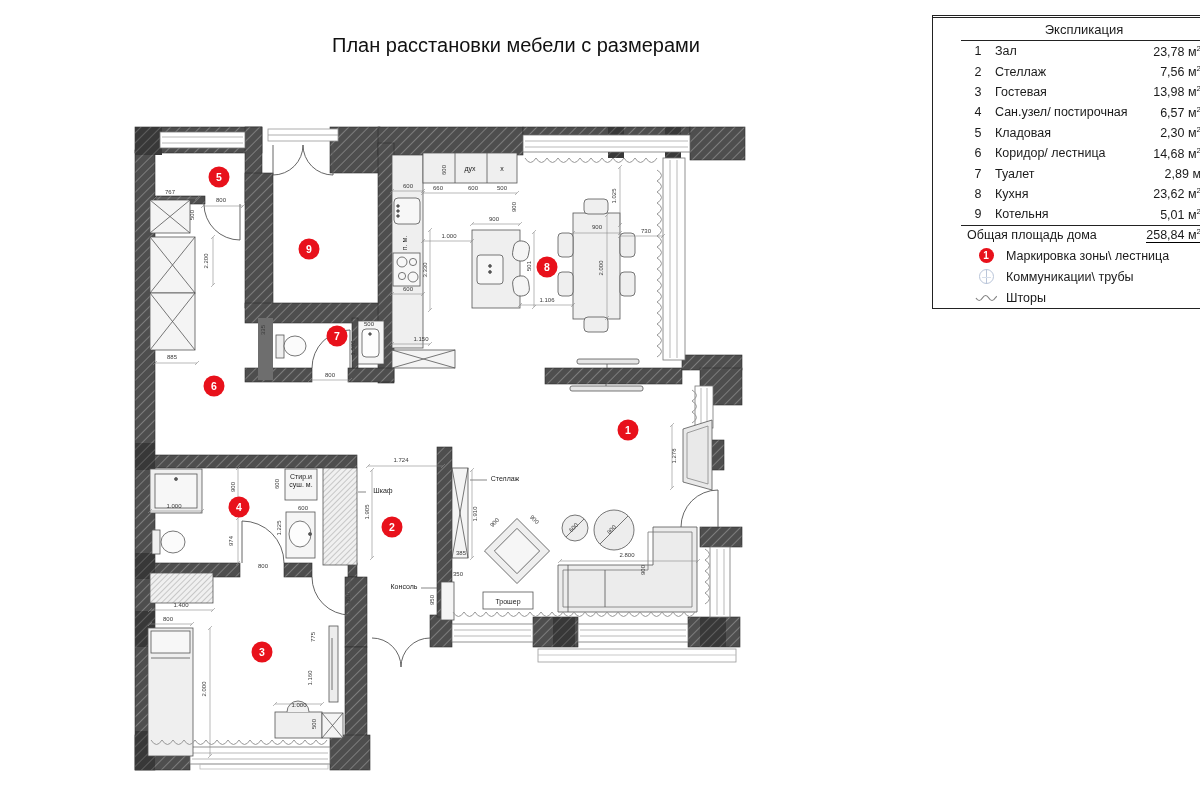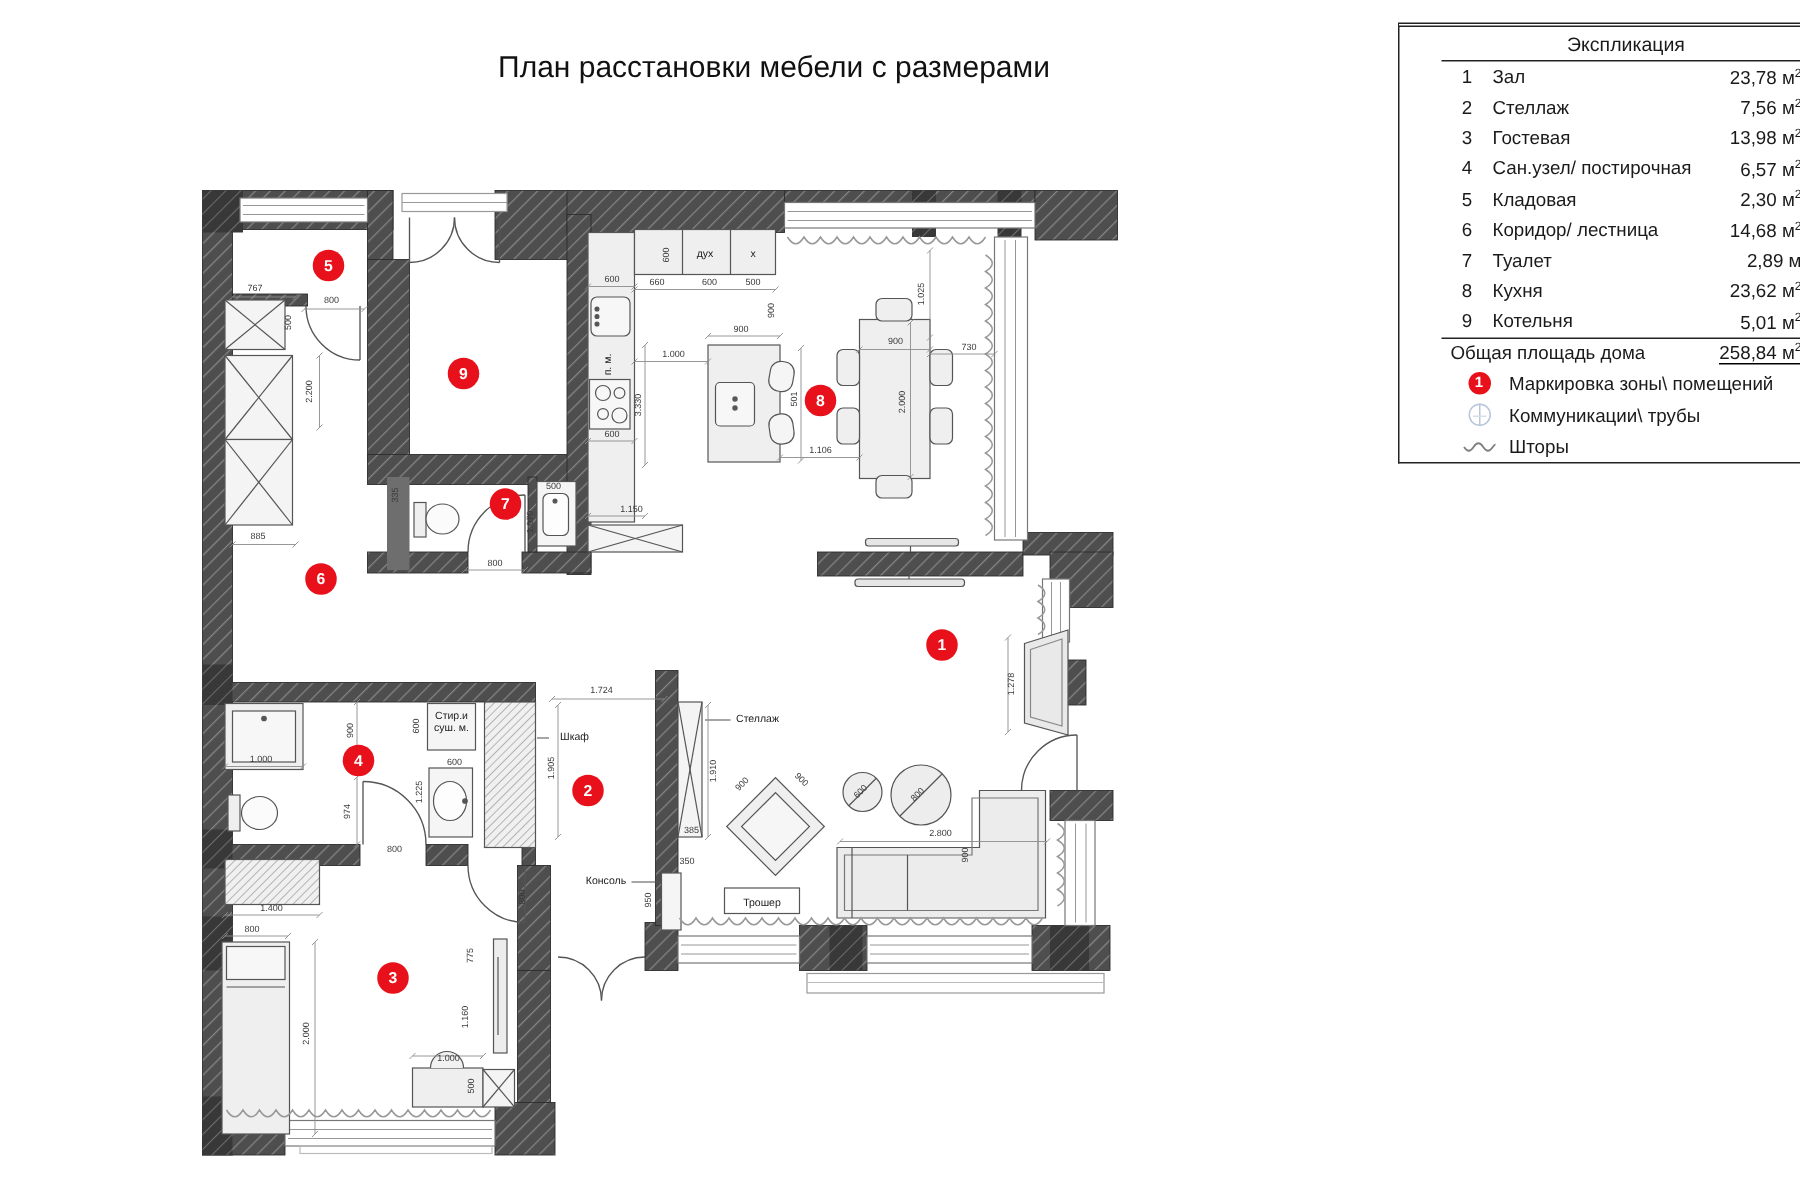--- a/index.html
+++ b/index.html
@@ -521,21 +521,21 @@
         <div class="trow">
           <span class="tlabel">Общая площадь дома</span>
           <span class="tval">258,84 м<sup>2</sup></span>
         </div>
       </div>
   <div id="legend-rows">
         <div class="lrow">
           <span class="licon">
             <span class="zone-badge">1</span>
           </span>
-          <span>Маркировка зоны\ помещений</span>
+          <span>Маркировка зоны\ лестница</span>
         </div>
         <div class="lrow">
           <span class="licon">
             <span class="pipe-badge"></span>
           </span>
           <span>Коммуникации\ трубы</span>
         </div>
         <div class="lrow">
           <span class="licon">
             <svg width="26" height="10">

